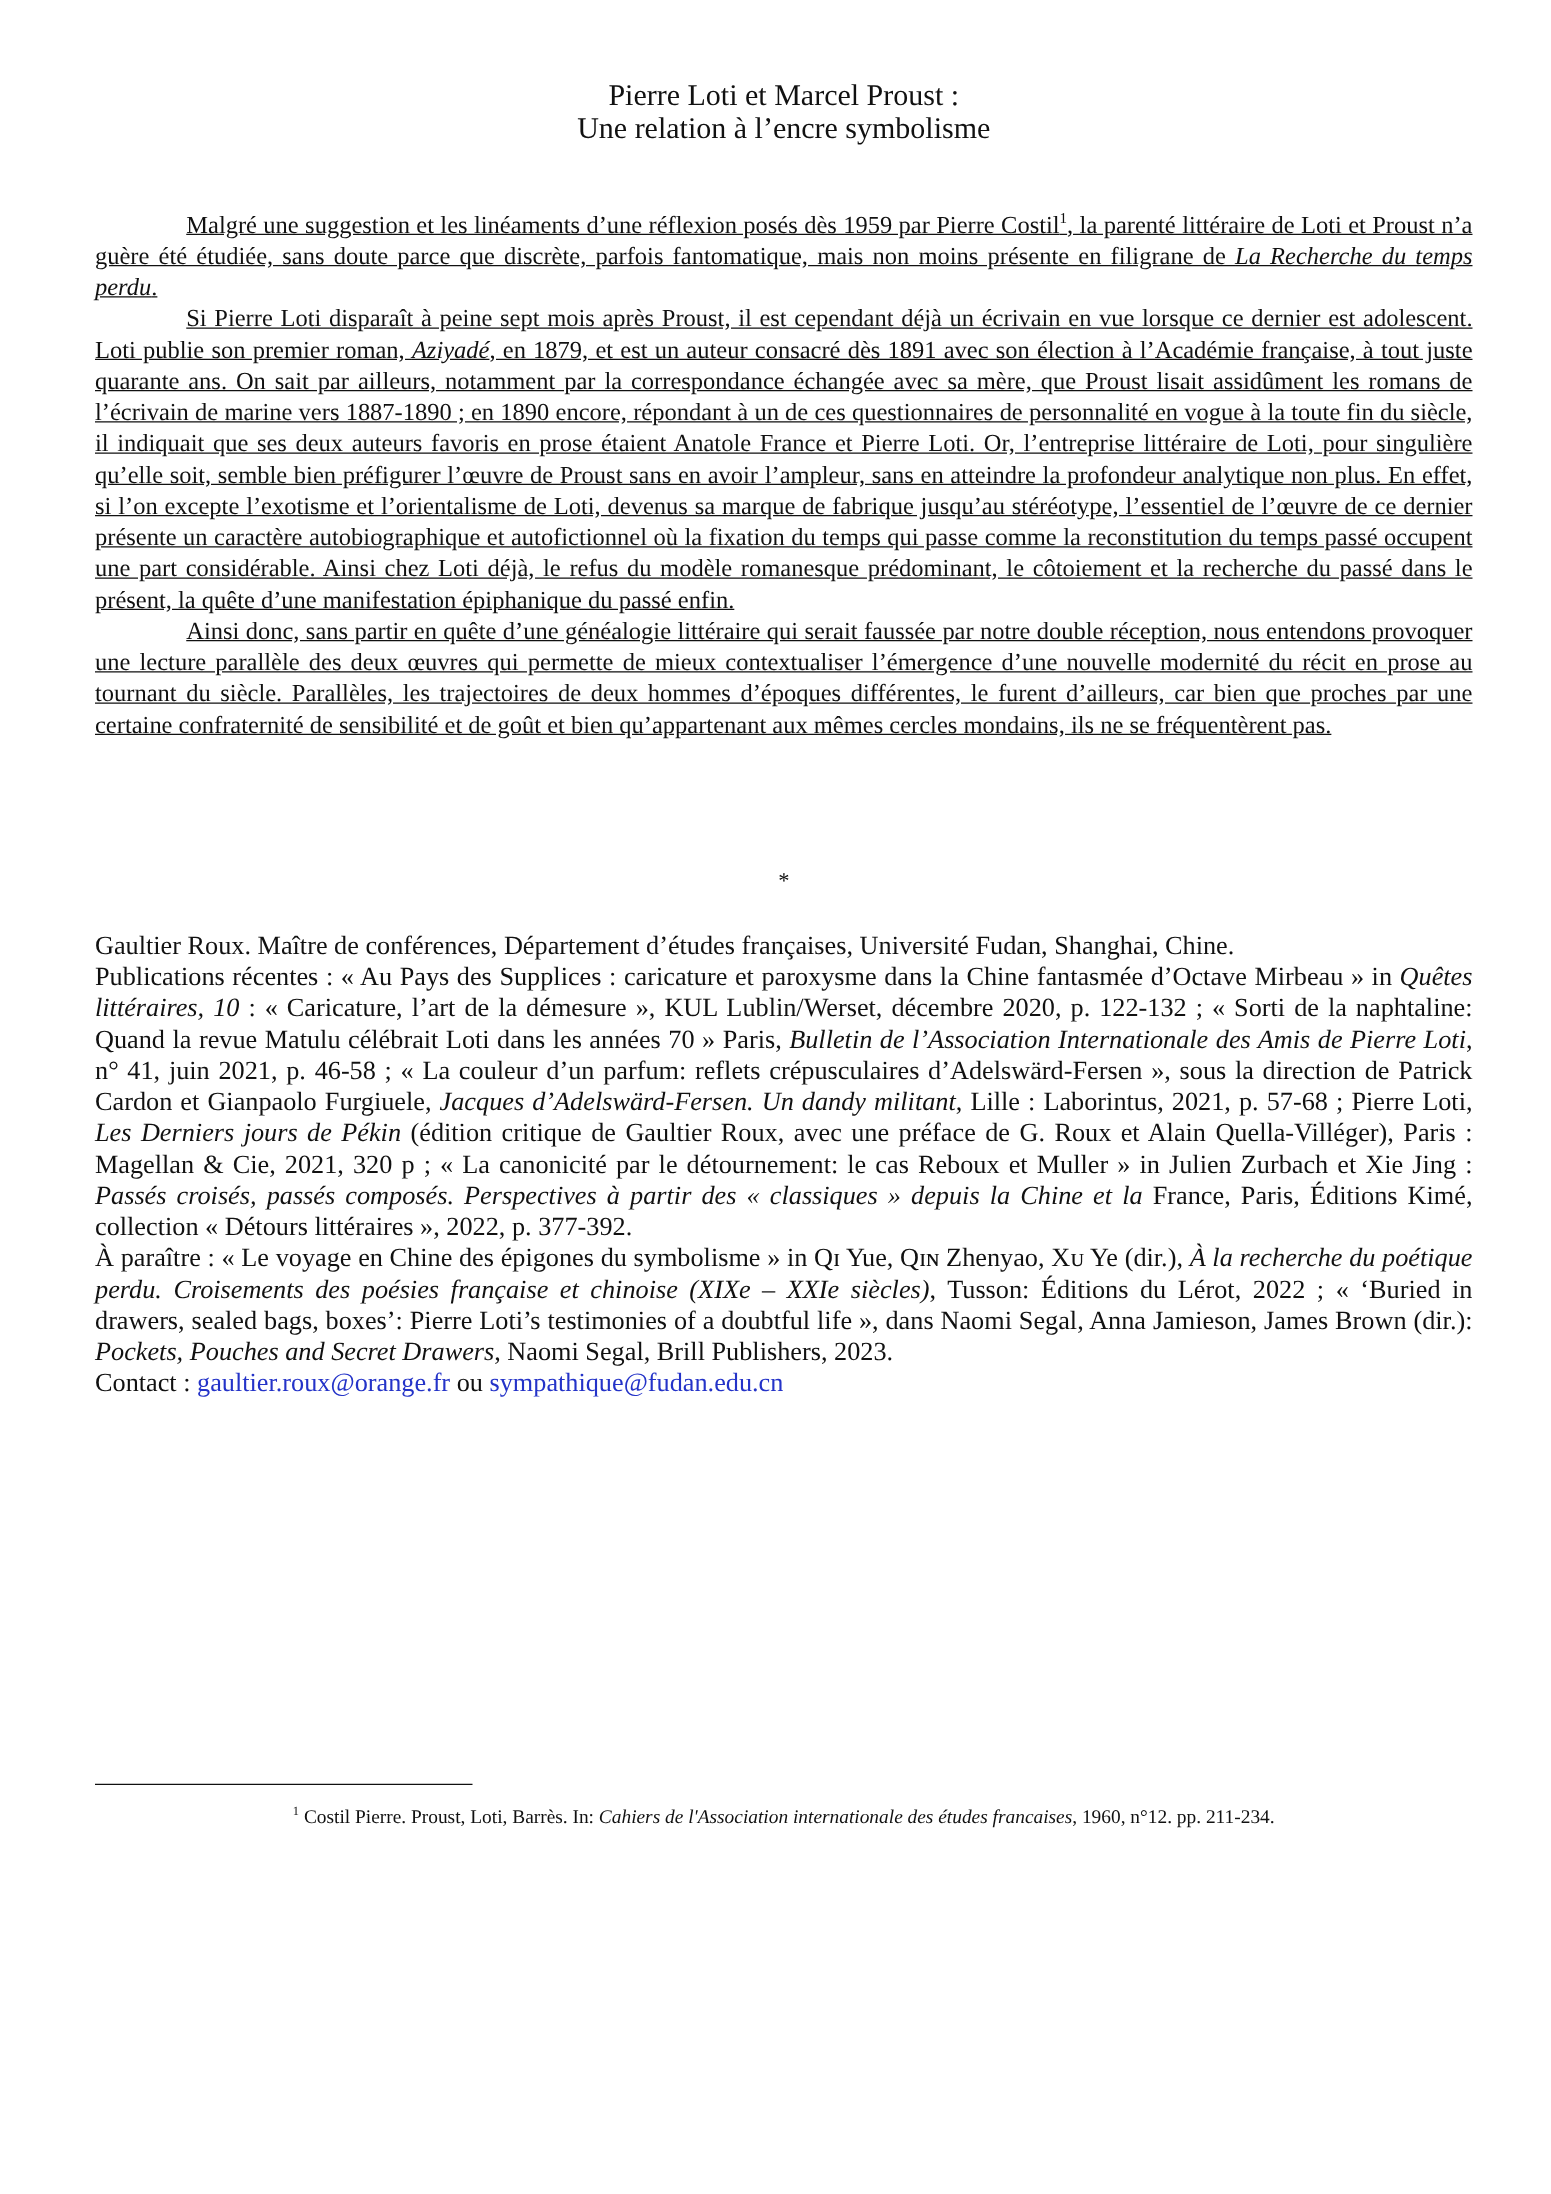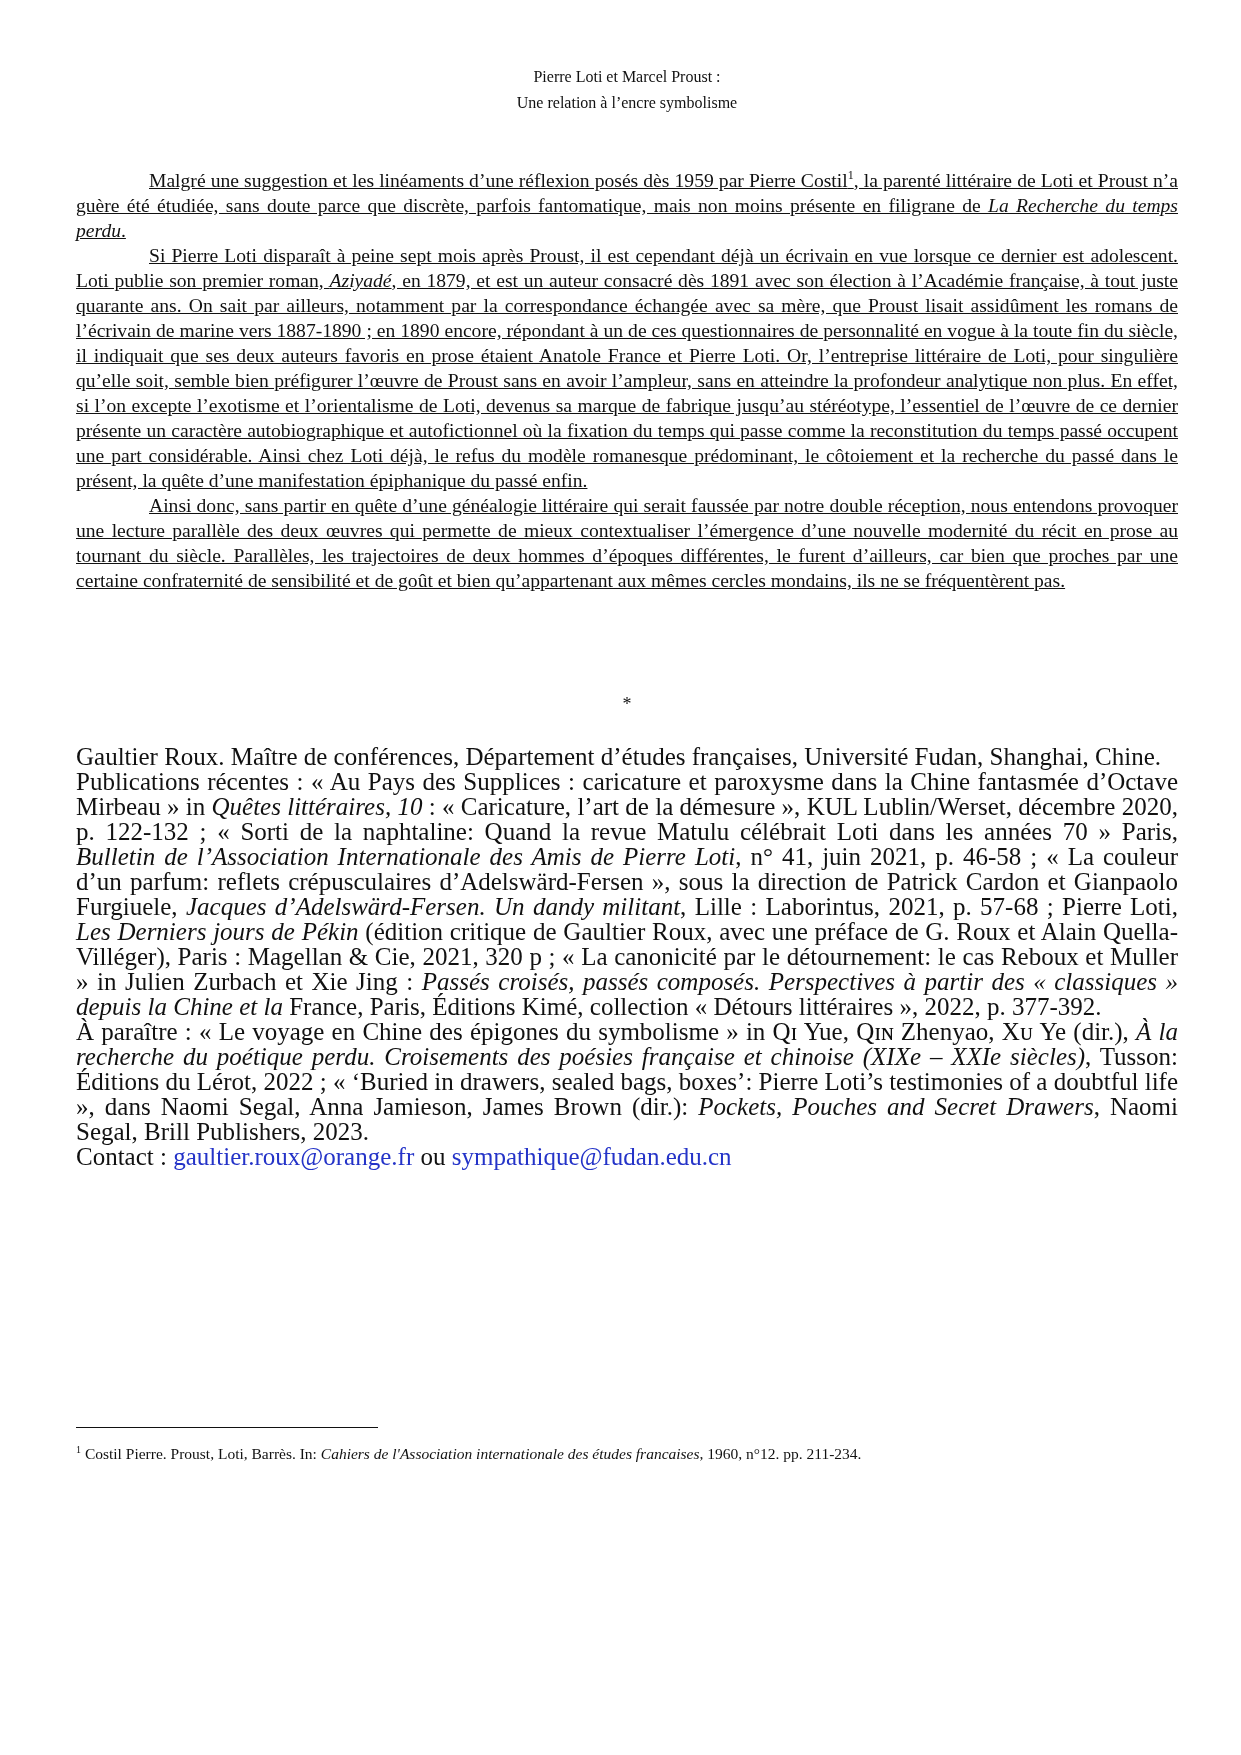--- a/index.html
+++ b/index.html
@@ -4,47 +4,47 @@
 <style>
   html, body { margin: 0; padding: 0; background: #ffffff; }
   body {
     width: 1241px; height: 1755px; position: relative; overflow: hidden;
     font-family: "Liberation Serif", "DejaVu Serif", serif;
     color: #111111;
   }
   .page { position: absolute; left: 76px; top: 0; width: 1102px; }
   .title {
     position: absolute; top: 64px; left: 0; width: 1102px;
-    text-align: center; font-size: 16px; line-height: 26px;
+    text-align: center; font-size: 24px; line-height: 26px;
   }
   .body-text {
     position: absolute; top: 168px; left: 0; width: 1102px;
     font-size: 19.6px; line-height: 25px; text-align: justify;
   }
   .body-text p { margin: 0; text-indent: 73px; text-decoration: underline; }
   .body-text sup { font-size: 12px; line-height: 0; }
   .separator {
     position: absolute; top: 692px; left: 0; width: 1102px;
     text-align: center; font-size: 18px; line-height: 25px;
   }
   .bio {
     position: absolute; top: 744px; left: 0; width: 1102px;
-    font-size: 25px; line-height: 25px; text-align: justify;
+    font-size: 21px; line-height: 25px; text-align: justify;
   }
   .bio p { margin: 0; }
   a.link { color: #1a0dab; color: #2433c8; }
   .fn-rule {
     position: absolute; top: 1427px; left: 0; width: 302px; height: 0;
     border-top: 1.5px solid #111;
   }
   .footnote {
     position: absolute; top: 1440px; left: 0; width: 1102px;
     font-size: 15.5px; line-height: 20px;
   }
-  .footnote p { margin: 0; }
+  .footnote p { margin: 0; text-align: center; }
   .footnote sup { font-size: 10px; }
   i { font-style: italic; }
 </style>
 </head>
 <body>
 
 <div class="page">
 
   <div class="title">
     <div>Pierre Loti et Marcel Proust :</div>

